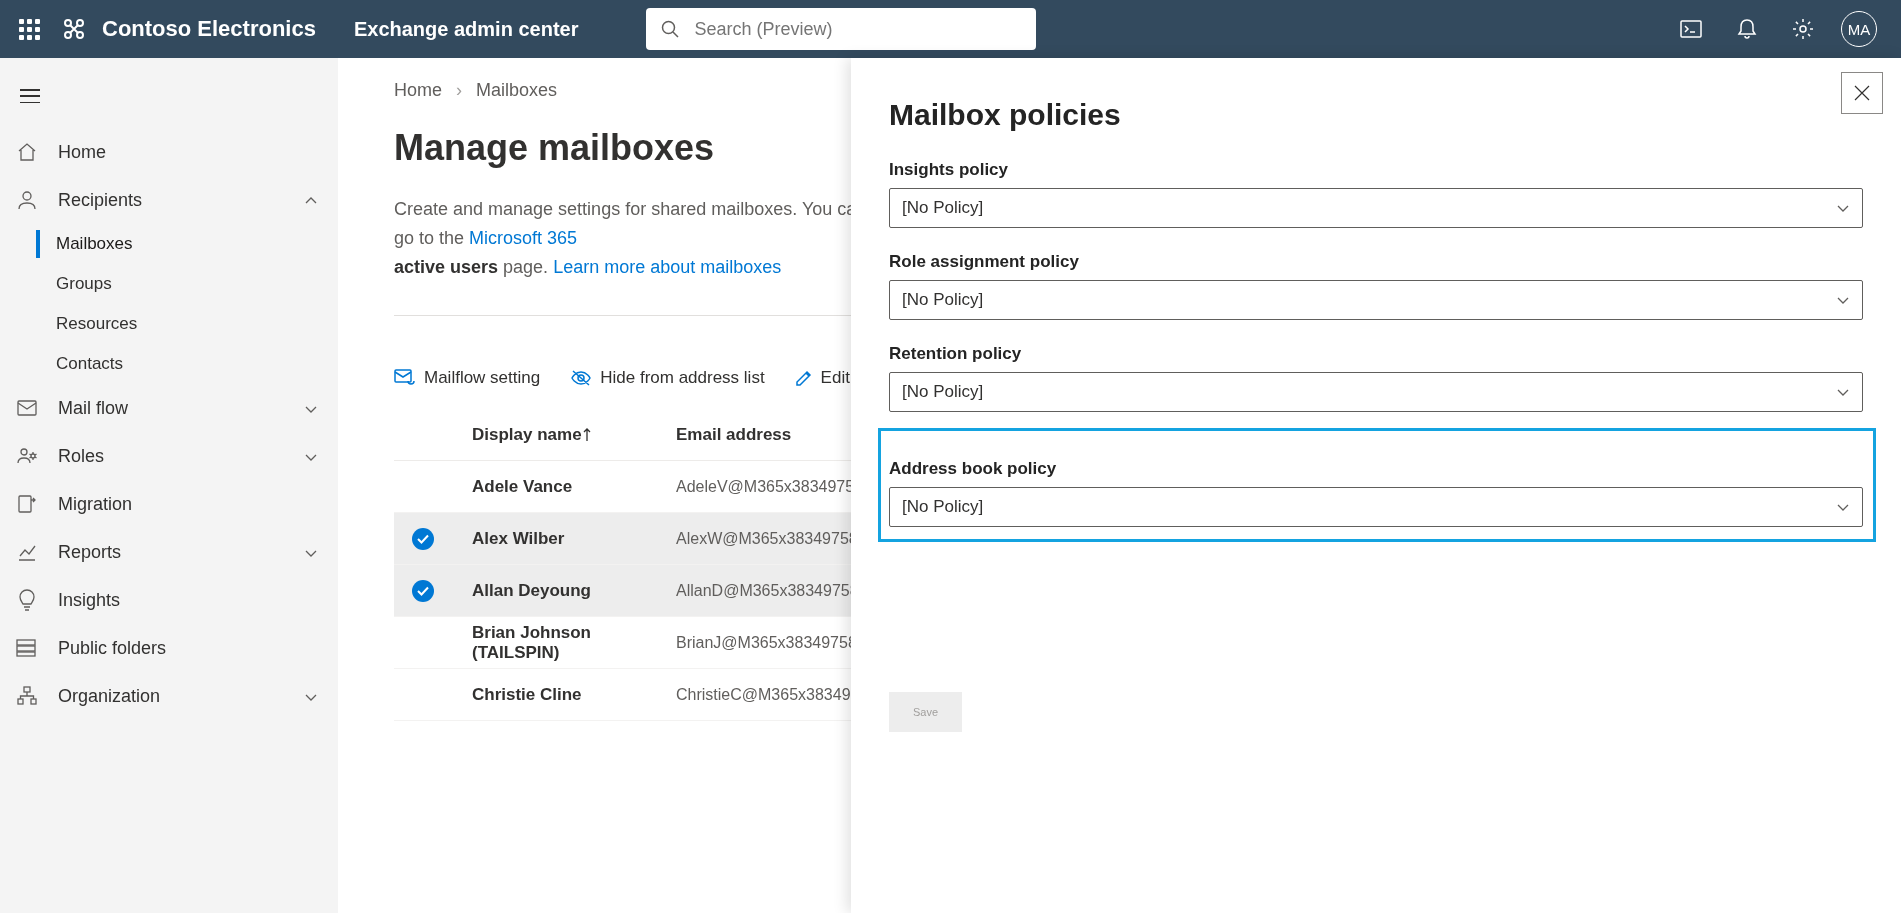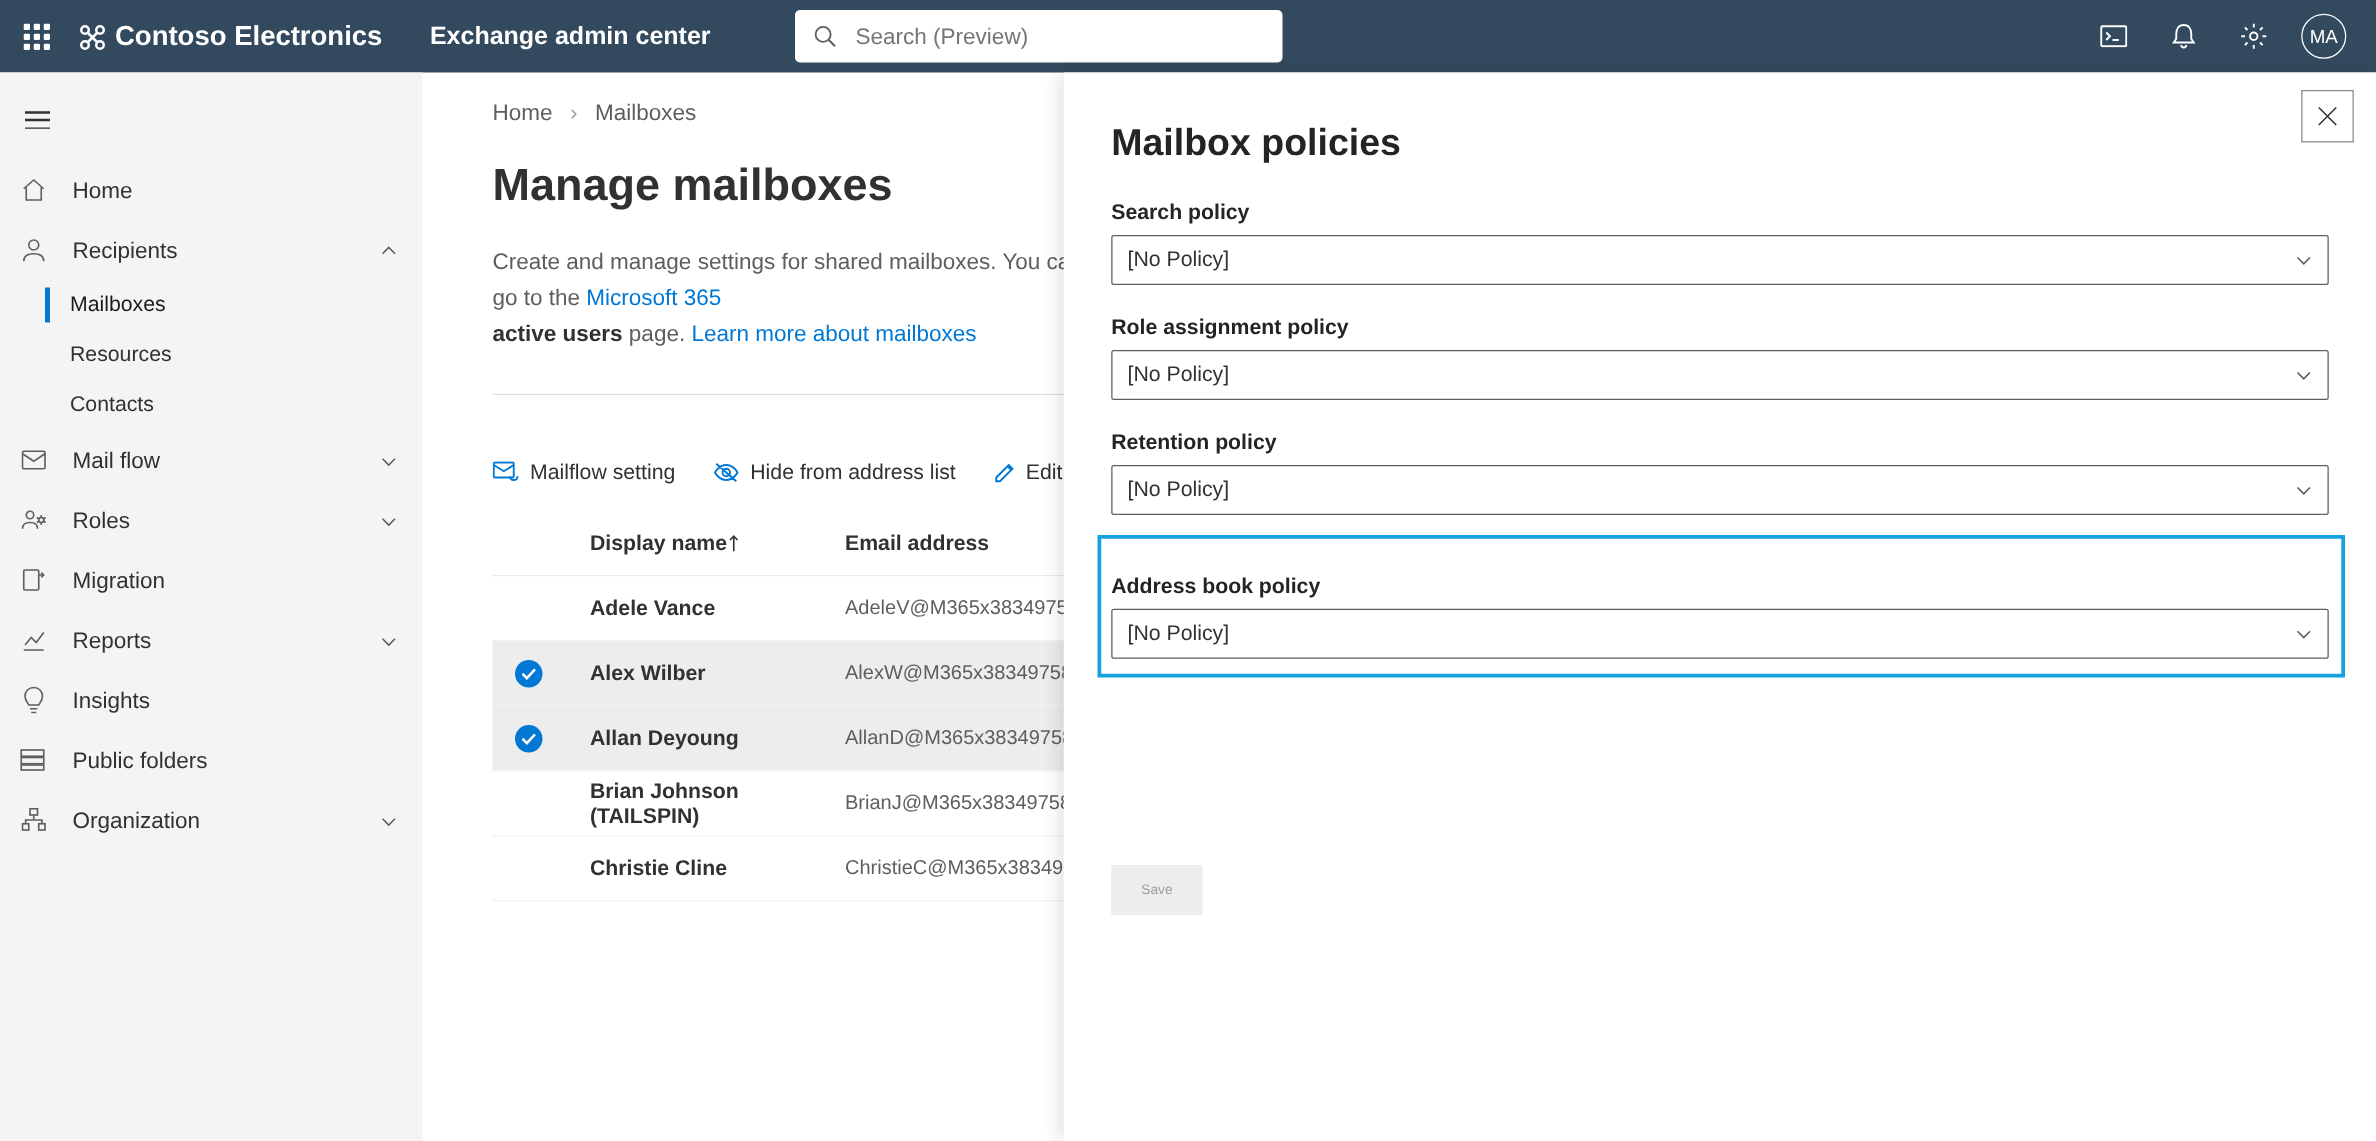--- a/index.html
+++ b/index.html
@@ -4,21 +4,21 @@
 <style>
   * { box-sizing: border-box; margin: 0; padding: 0; font-family: "Segoe UI", -apple-system, sans-serif; }
   body { width: 1901px; height: 913px; overflow: hidden; background: #fff; }
   
   
   .header { height: 58px; background: #2f4050; background: #334a5e; background:#344a5e; display:flex; align-items:center; color:#fff; }
   .header { background:#334a5e; }
   .header-apps { width:58px; display:flex; align-items:center; justify-content:center; height:58px; }
   .dots { display:grid; grid-template-columns:repeat(3,5px); grid-template-rows:repeat(3,5px); gap:3px; }
   .dots span { width:5px; height:5px; background:#fff; border-radius:1px; }
-  .brand { display:flex; align-items:flex-end; gap:6px; margin-left:4px; font-size:22px; font-weight:600; }
+  .brand { display:flex; align-items:center; gap:16px; margin-left:4px; font-size:22px; font-weight:600; }
   .brand-logo { width:24px; height:24px; display:inline-flex; }
   .app-title { margin-left:38px; font-size:20px; font-weight:700; }
   .search-wrap { margin-left:68px; }
   .search { width:390px; height:42px; background:#fff; border-radius:4px; display:flex; align-items:center; padding:0 14px; gap:14px; color:#605e5c; }
   .search input { border:none; outline:none; font-size:18px; color:#605e5c; flex:1; background:transparent; }
   .header-right { margin-left:auto; display:flex; align-items:center; gap:0; padding-right:14px; }
   .hicon { width:56px; height:58px; display:flex; align-items:center; justify-content:center; cursor:pointer; }
   .avatar { width:36px; height:36px; border-radius:50%; border:1.5px solid #fff; display:flex; align-items:center; justify-content:center; font-size:15px; color:#fff; }
   
   
@@ -163,20 +163,23 @@
         </span>
       <span>Recipients</span>
       <span class="chev"><svg width="14" height="10" viewBox="0 0 14 10" fill="none" stroke="#605e5c" stroke-width="1.3">
             <path d="M2 7 L7 2 L12 7"></path>
           </svg></span>
     </div>
     <div class="sub-item active">
         <span>Mailboxes</span>
       </div>
     <div class="sub-item">
+        <span>Groups</span>
+      </div>
+    <div class="sub-item">
         <span>Resources</span>
       </div>
     <div class="sub-item">
         <span>Contacts</span>
       </div>
     <div class="nav-item">
       <span class="nicon">
           <svg width="20" height="16" viewBox="0 0 20 16" fill="none" stroke="#605e5c" stroke-width="1.3">
             <rect x="1" y="1" width="18" height="14" rx="1"></rect>
             <path d="M1 3 L10 9 L19 3"></path>
@@ -341,21 +344,21 @@
           <div class="td-email">ChristieC@M365x38349758</div>
         </div>
       </div>
   </div>
 </div>
 
 <div class="panel">
   <h2 class="panel-title">Mailbox policies</h2>
 
   <div class="field">
-    <label class="field-label">Search policy</label>
+    <label class="field-label">Insights policy</label>
     <div class="dropdown">
       <span>[No Policy]</span>
       <svg width="14" height="10" viewBox="0 0 14 10" fill="none" stroke="#605e5c" stroke-width="1.3">
           <path d="M2 3 L7 8 L12 3"></path>
         </svg>
     </div>
   </div>
 
   <div class="field">
     <label class="field-label">Role assignment policy</label>

